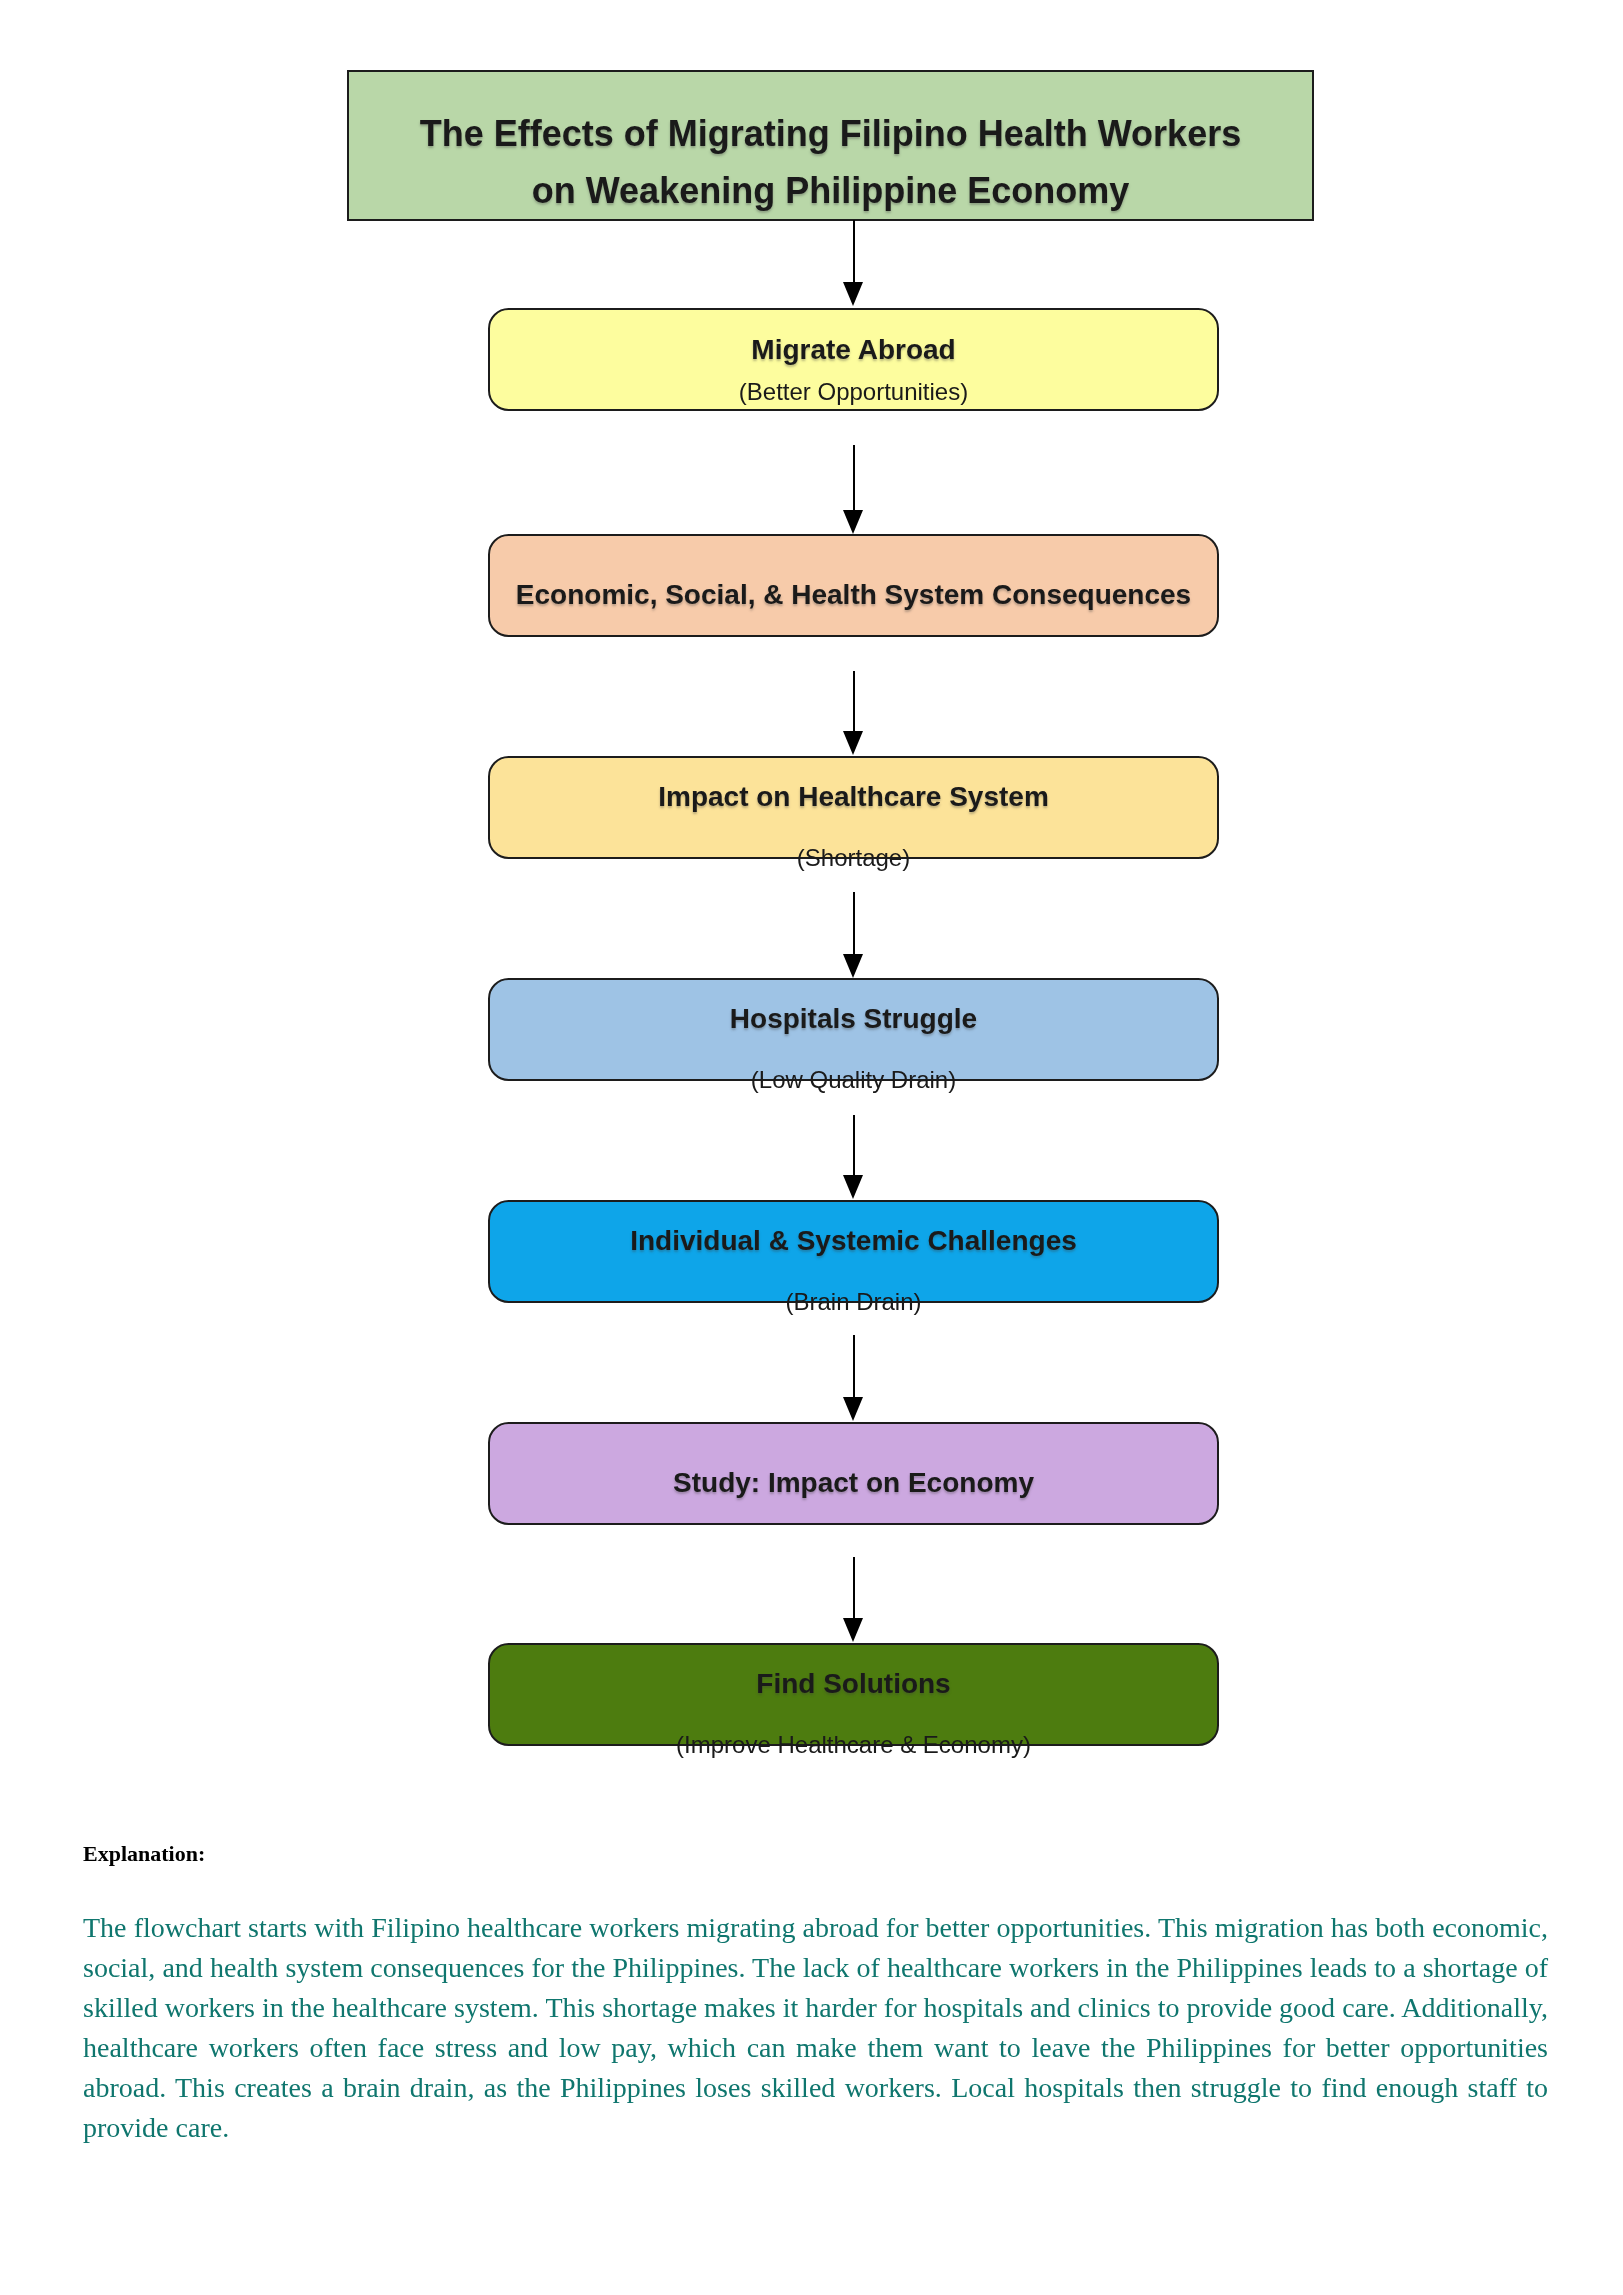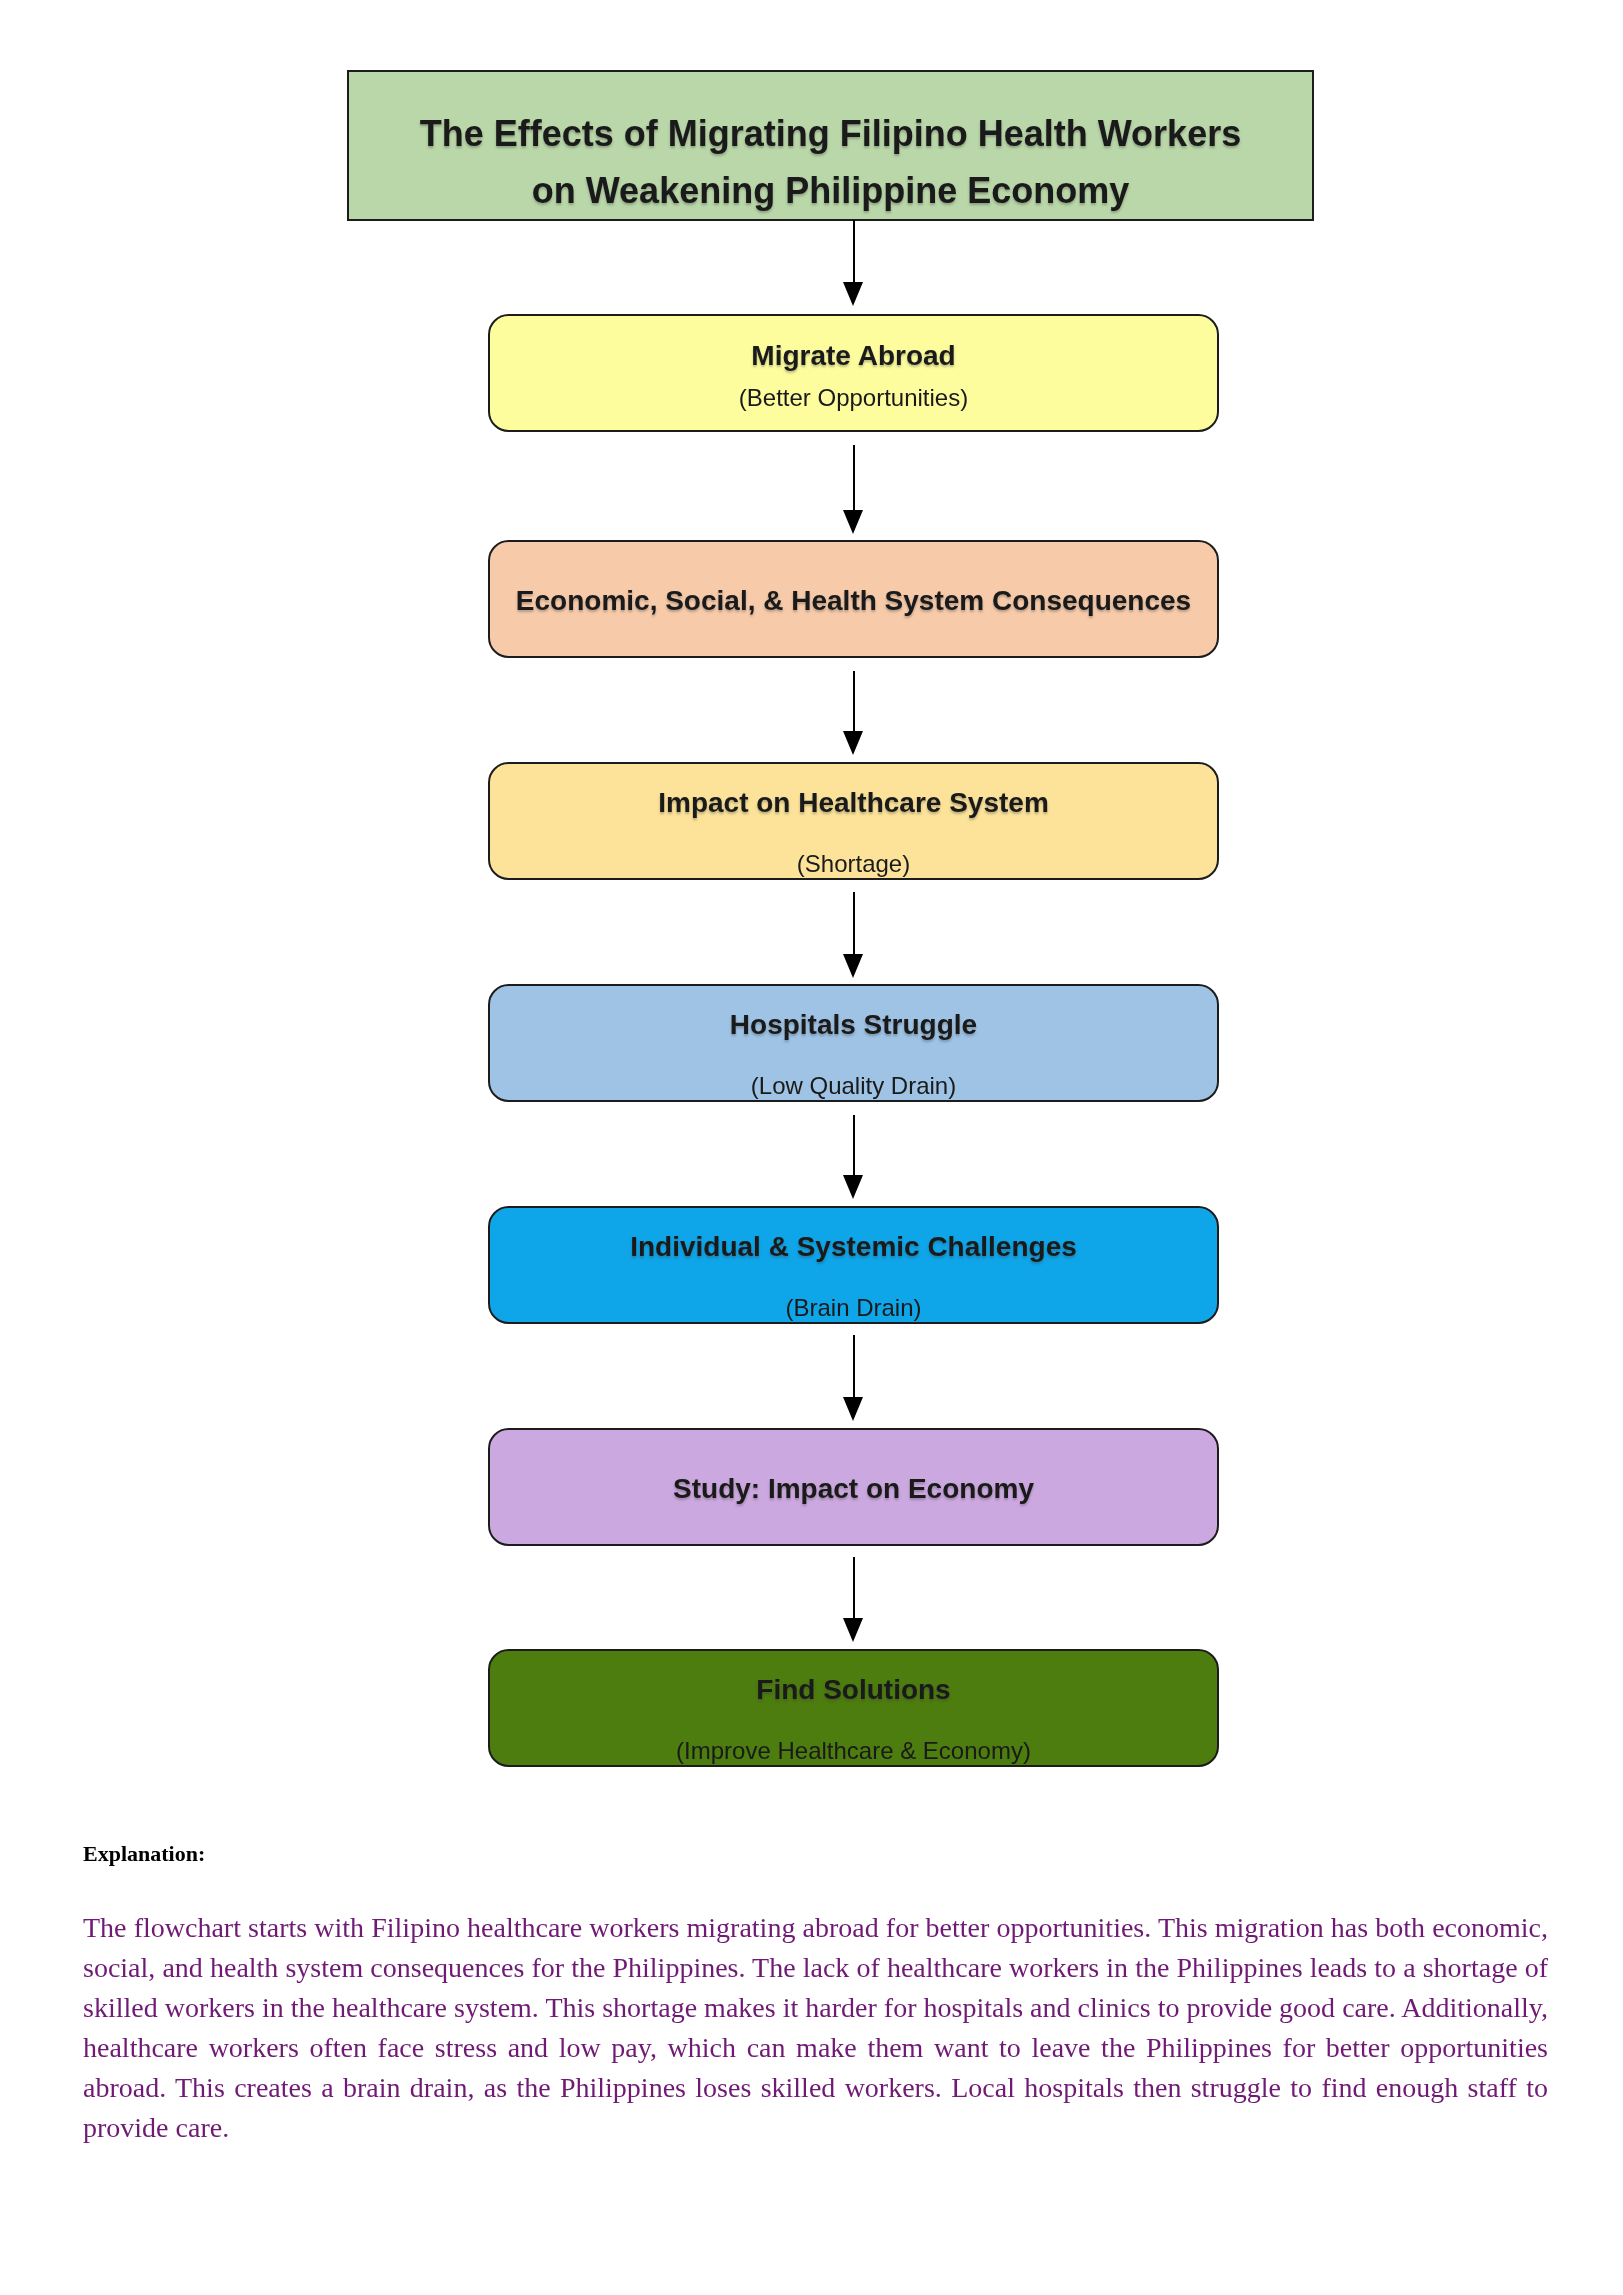--- a/index.html
+++ b/index.html
@@ -22,24 +22,23 @@
   }
   .title-box .title-text {
     font-size: 36px; font-weight: bold; line-height: 57px;
     padding: 0 48px;
     text-shadow: 0 1.6px 2.4px rgba(60,60,60,0.35);
   }
 
   
   .node {
     position: absolute;
-    left: 488px; width: 731px; height: 118px;
+    left: 488px; width: 731px; height: 103px;
     border: 2.4px solid #1c1c1c;
     border-radius: 20.6px;
-    margin-top: 6px;
   }
   .node .line {
     position: absolute; left: 0; right: 0;
     transform: translateY(-50%);
     text-align: center; white-space: nowrap;
   }
   .node .heading {
     font-size: 28px; font-weight: bold;
     text-shadow: 0 1.6px 2.4px rgba(60,60,60,0.35);
   }
@@ -81,21 +80,21 @@
 
   
   .explanation-heading {
     position: absolute; left: 83px; top: 1841px;
     font-family: "Liberation Serif", serif;
     font-size: 22px; font-weight: bold; color: #000;
   }
   .explanation-body {
     position: absolute; left: 83px; top: 1908px; width: 1465px;
     font-family: "Liberation Serif", serif;
-    font-size: 28px; line-height: 40px; color: #701a75;
+    font-size: 28px; line-height: 40px; color: #0f766e;
     text-align: justify;
   }
 </style>
 </head>
 <body>
 
 <div id="canvas">
 
   <div class="title-box" style="background-color: rgb(185, 215, 168); align-items: flex-end;">
     <div class="title-text">The Effects of Migrating Filipino Health Workers on Weakening Philippine Economy</div>

